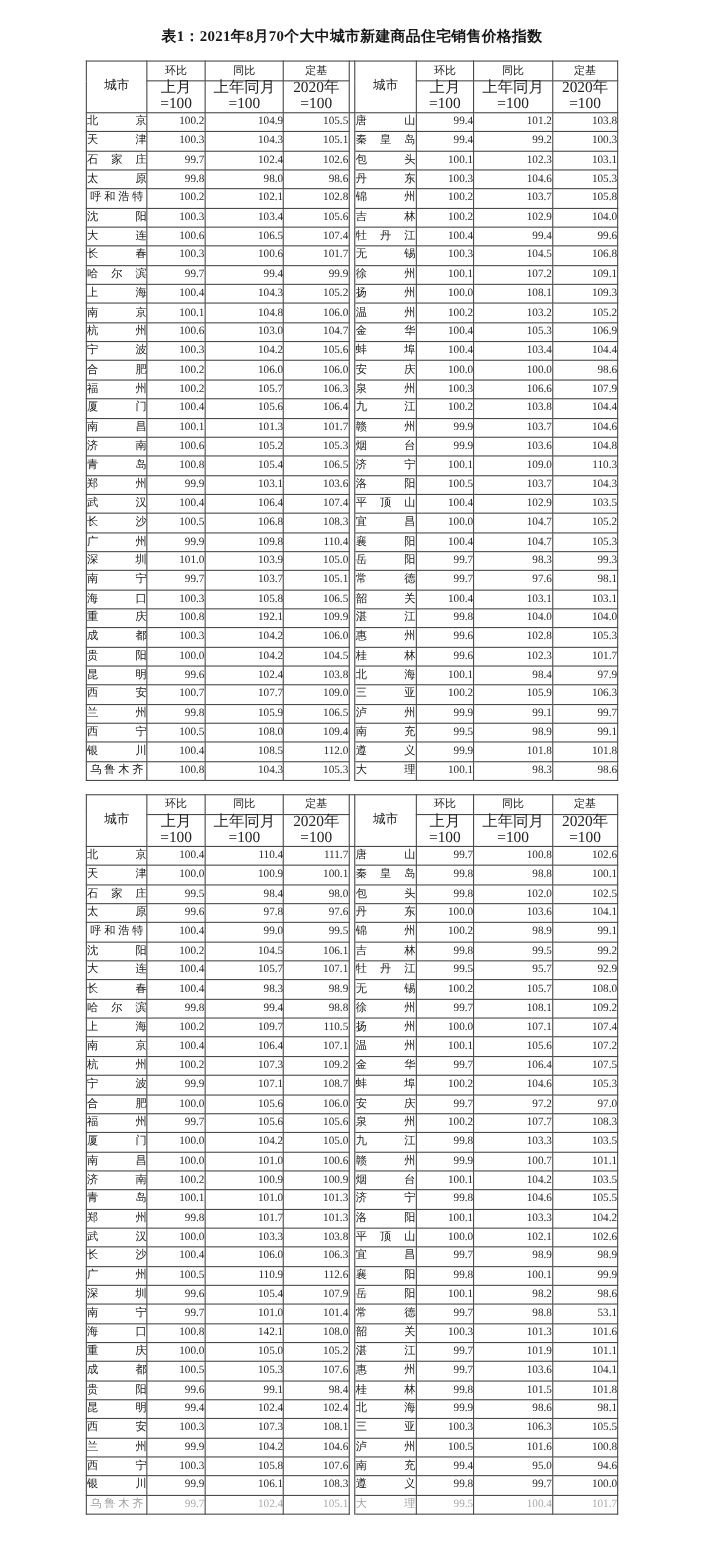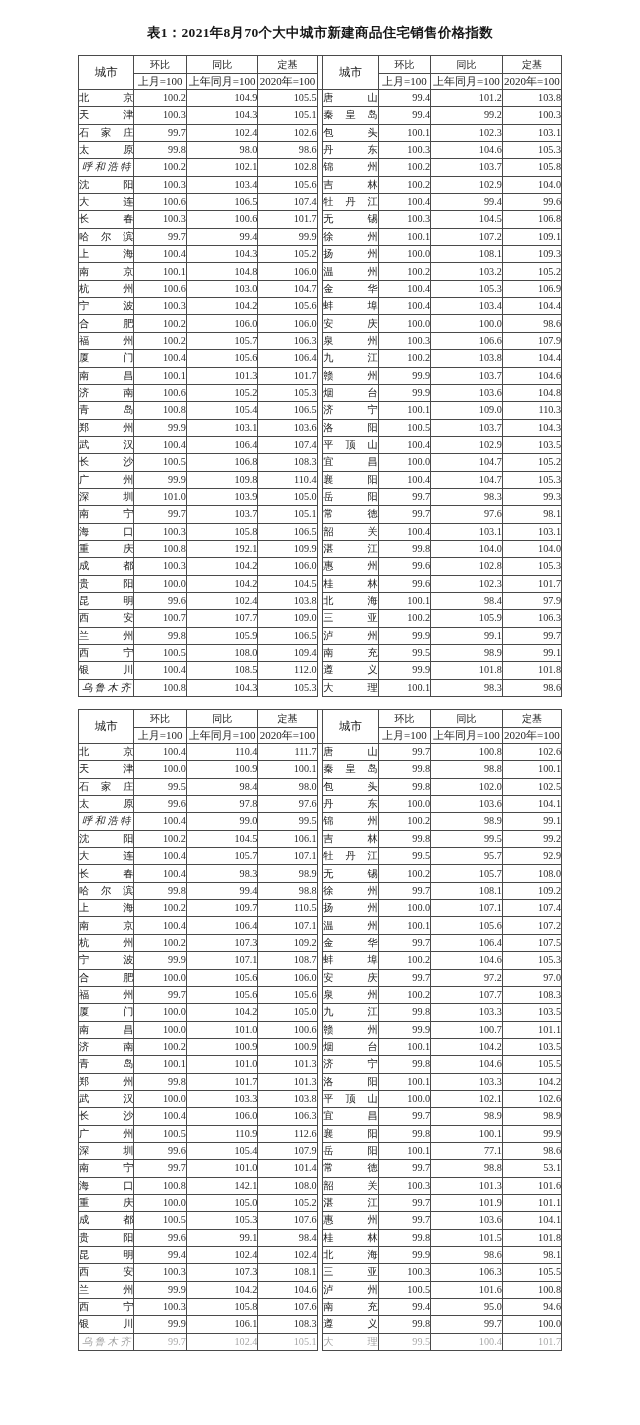--- a/index.html
+++ b/index.html
@@ -55,21 +55,21 @@
     font-weight: normal;
     font-size: 10px;
     color: #171717;
     height: 17px;
     vertical-align: middle;
   }
   table.idx thead th.hdr-city {
     font-size: 11.5px;
   }
   table.idx thead th.sub {
-    font-size: 11px;
+    font-size: 14px;
     height: 15px;
     color: #242424;
     font-family: Liberation Serif, serif;
   }
   table.idx tbody td {
     height: 16.35px;
     vertical-align: middle;
     font-size: 10.2px;
   }
   td.city {
@@ -78,21 +78,20 @@
     text-justify: inter-character;
     padding: 0 9px 0 9px;
     font-size: 10.6px;
     color: #171717;
     white-space: nowrap;
     letter-spacing: 0;
   }
   td.city.long {
     padding: 0 3px;
     text-align-last: justify;
-    font-style: italic;
   }
   td.num {
     text-align: right;
     padding-right: 6px;
     font-variant-numeric: tabular-nums;
     color: #2b2b2b;
   }
   td.gap {
     border-left: 1px solid #4a4a4a;
     border-right: 1px solid #4a4a4a;
@@ -829,21 +828,21 @@
             <td class="num">99.9</td>
           </tr>
           <tr>
             <td class="city">深圳</td>
             <td class="num">99.6</td>
             <td class="num">105.4</td>
             <td class="num">107.9</td>
             <td class="gap"></td>
             <td class="city">岳阳</td>
             <td class="num">100.1</td>
-            <td class="num">77.1</td>
+            <td class="num">98.2</td>
             <td class="num">98.6</td>
           </tr>
           <tr>
             <td class="city">南宁</td>
             <td class="num">99.7</td>
             <td class="num">101.0</td>
             <td class="num">101.4</td>
             <td class="gap"></td>
             <td class="city">常德</td>
             <td class="num">99.7</td>

